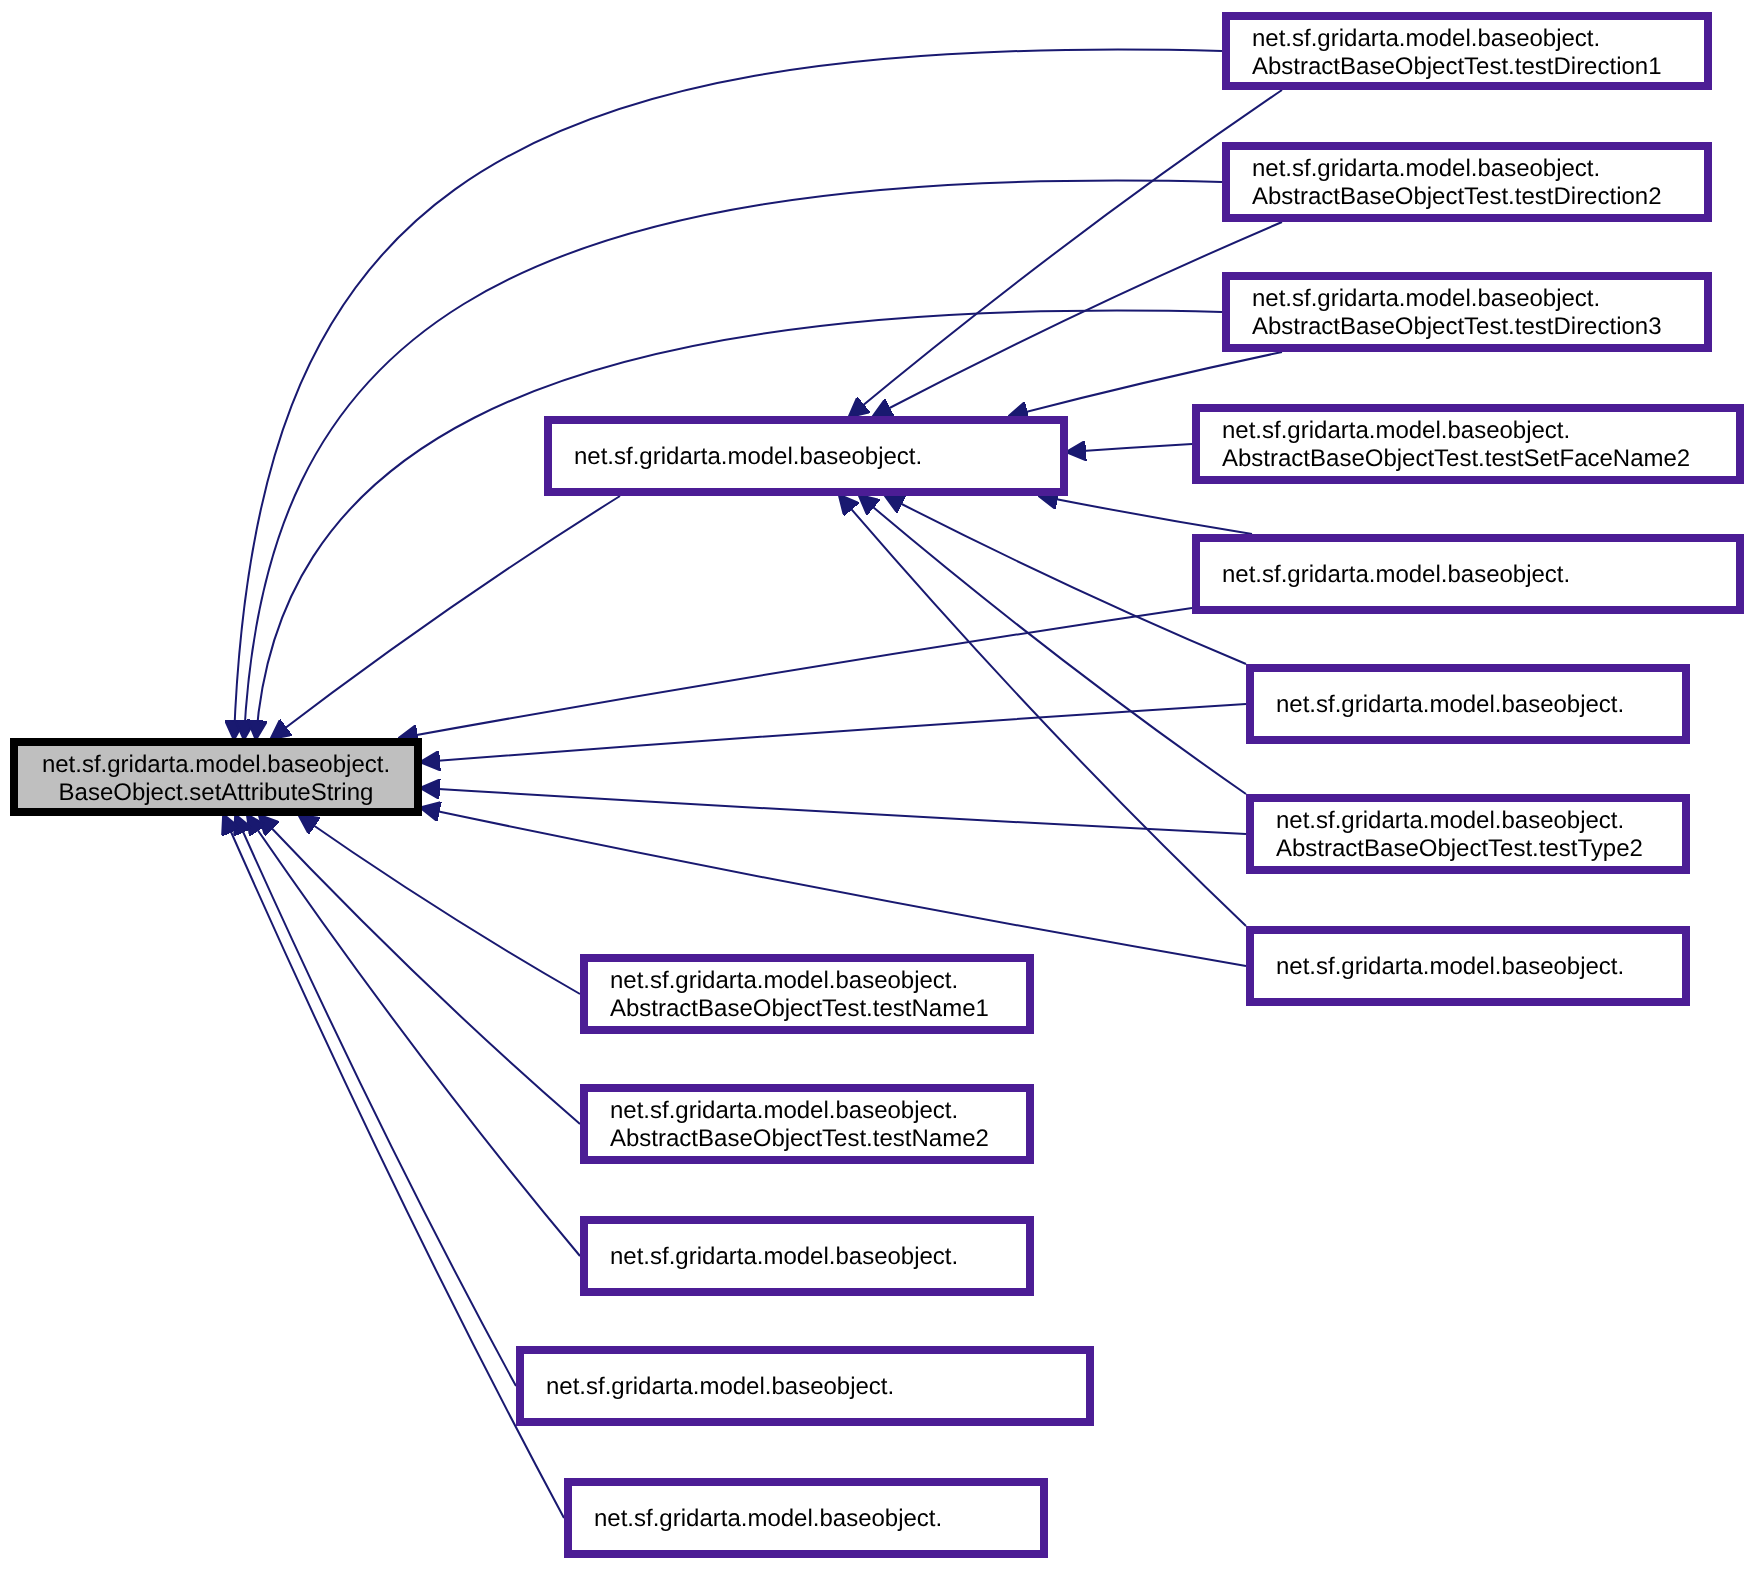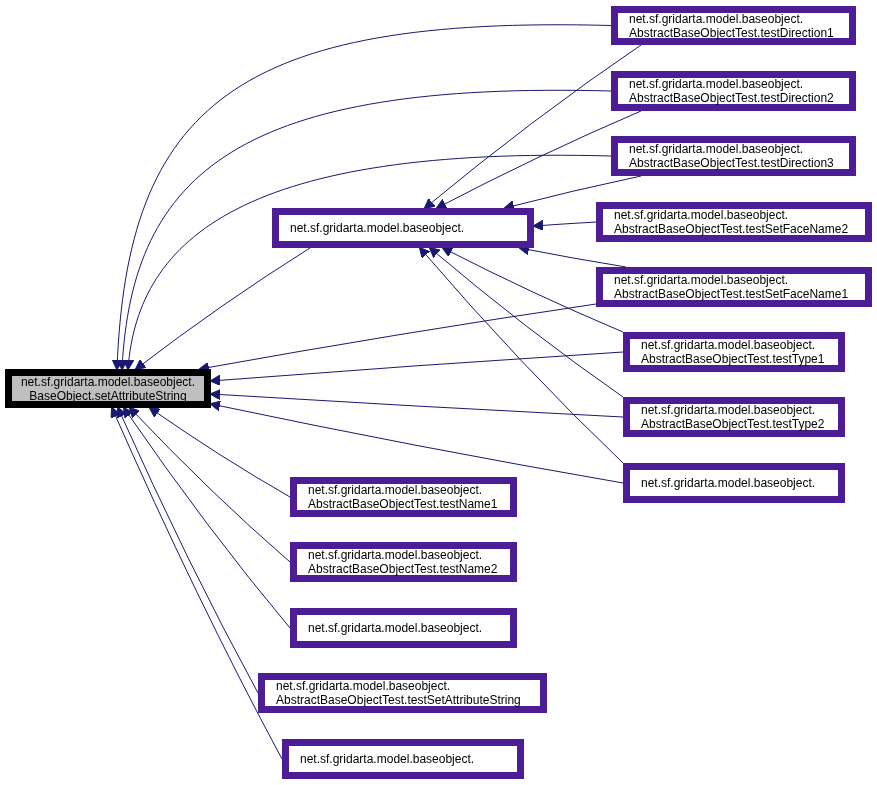--- a/index.html
+++ b/index.html
@@ -1,19 +1,19 @@
 <!DOCTYPE html>
 <html><head>
   <meta charset="utf-8">
   <style>
     html, body { margin: 0; padding: 0; background: #ffffff; }
     body { width: 877px; height: 785px; position: relative; overflow: hidden;
            font-family: "Liberation Sans", sans-serif; }
     #graph { position: absolute; left: 0; top: 0; }
-    .node { position: absolute; box-sizing: border-box; border: 7px solid #4c1d95;
+    .node { position: absolute; box-sizing: border-box; border: 4px solid #4c1d95;
             background: #ffffff; font-size: 12px; line-height: 14px; color: #000000;
             display: flex; flex-direction: column; justify-content: center; cursor: pointer; }
     .node span { display: block; white-space: nowrap; }
     .node.root { background: #bfbfbf; border-color: #000000; text-align: center; align-items: center; }
     .node.left { padding-left: 11px; }
   </style>
 </head>
 <body>
 
 <svg id="graph" width="877" height="785">
@@ -66,25 +66,23 @@
 <div class="node left" id="n-testDirection3" style="left:611px;top:136px;width:245px;height:40px;">
   <span>net.sf.gridarta.model.baseobject.</span>
   <span>AbstractBaseObjectTest.testDirection3</span>
 </div>
 <div class="node left" id="n-testSetFaceName2" style="left:596px;top:202px;width:276px;height:40px;">
   <span>net.sf.gridarta.model.baseobject.</span>
   <span>AbstractBaseObjectTest.testSetFaceName2</span>
 </div>
 <div class="node left" id="n-testSetFaceName1" style="left:596px;top:267px;width:276px;height:40px;">
   <span>net.sf.gridarta.model.baseobject.</span>
-  <span>AbstractBaseObjectTest.testSetFaceName1</span>
 </div>
 <div class="node left" id="n-testType1" style="left:623px;top:332px;width:222px;height:40px;">
   <span>net.sf.gridarta.model.baseobject.</span>
-  <span>AbstractBaseObjectTest.testType1</span>
 </div>
 <div class="node left" id="n-testType2" style="left:623px;top:397px;width:222px;height:40px;">
   <span>net.sf.gridarta.model.baseobject.</span>
   <span>AbstractBaseObjectTest.testType2</span>
 </div>
 <div class="node left" id="n-testType3" style="left:623px;top:463px;width:222px;height:40px;">
   <span>net.sf.gridarta.model.baseobject.</span>
 </div>
 <div class="node left" id="n-testName1" style="left:290px;top:477px;width:227px;height:40px;">
   <span>net.sf.gridarta.model.baseobject.</span>
@@ -92,17 +90,16 @@
 </div>
 <div class="node left" id="n-testName2" style="left:290px;top:542px;width:227px;height:40px;">
   <span>net.sf.gridarta.model.baseobject.</span>
   <span>AbstractBaseObjectTest.testName2</span>
 </div>
 <div class="node left" id="n-testName3" style="left:290px;top:608px;width:227px;height:40px;">
   <span>net.sf.gridarta.model.baseobject.</span>
 </div>
 <div class="node left" id="n-testSetAttributeString" style="left:258px;top:673px;width:289px;height:40px;">
   <span>net.sf.gridarta.model.baseobject.</span>
-  <span>AbstractBaseObjectTest.testSetAttributeString</span>
 </div>
 <div class="node left" id="n-testToString1" style="left:282px;top:739px;width:242px;height:40px;">
   <span>net.sf.gridarta.model.baseobject.</span>
 </div>
 
 </body></html>

